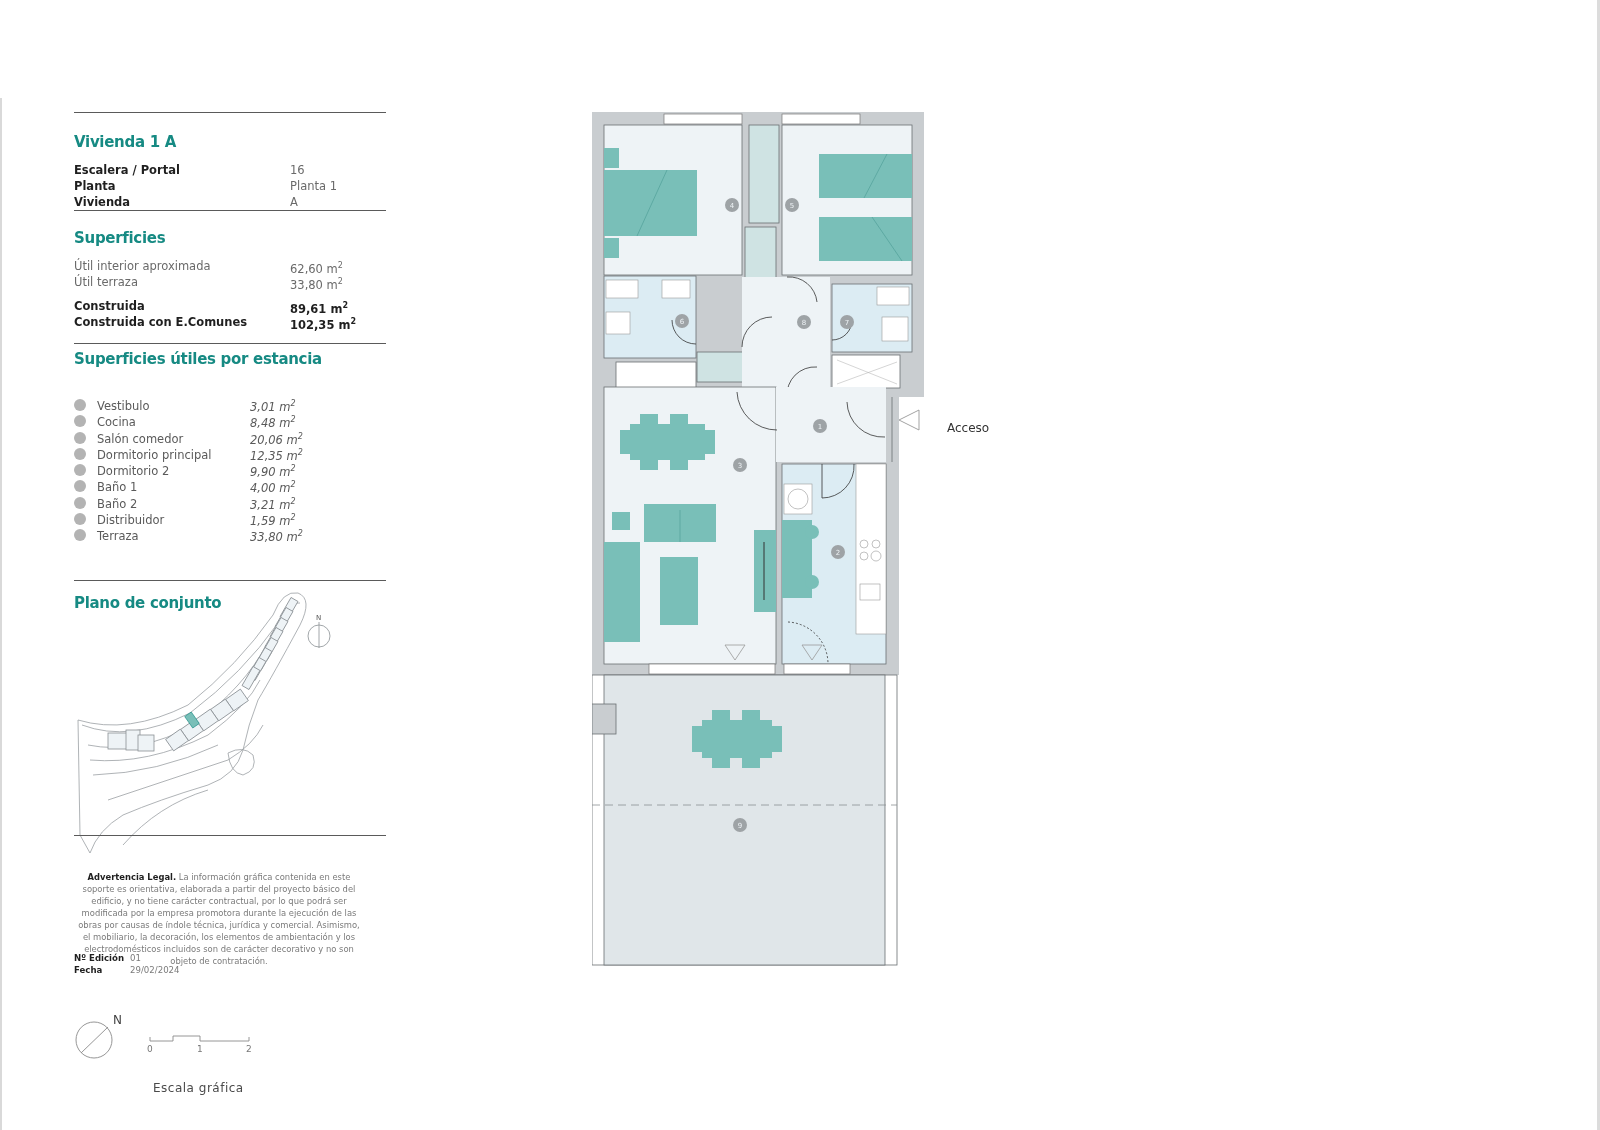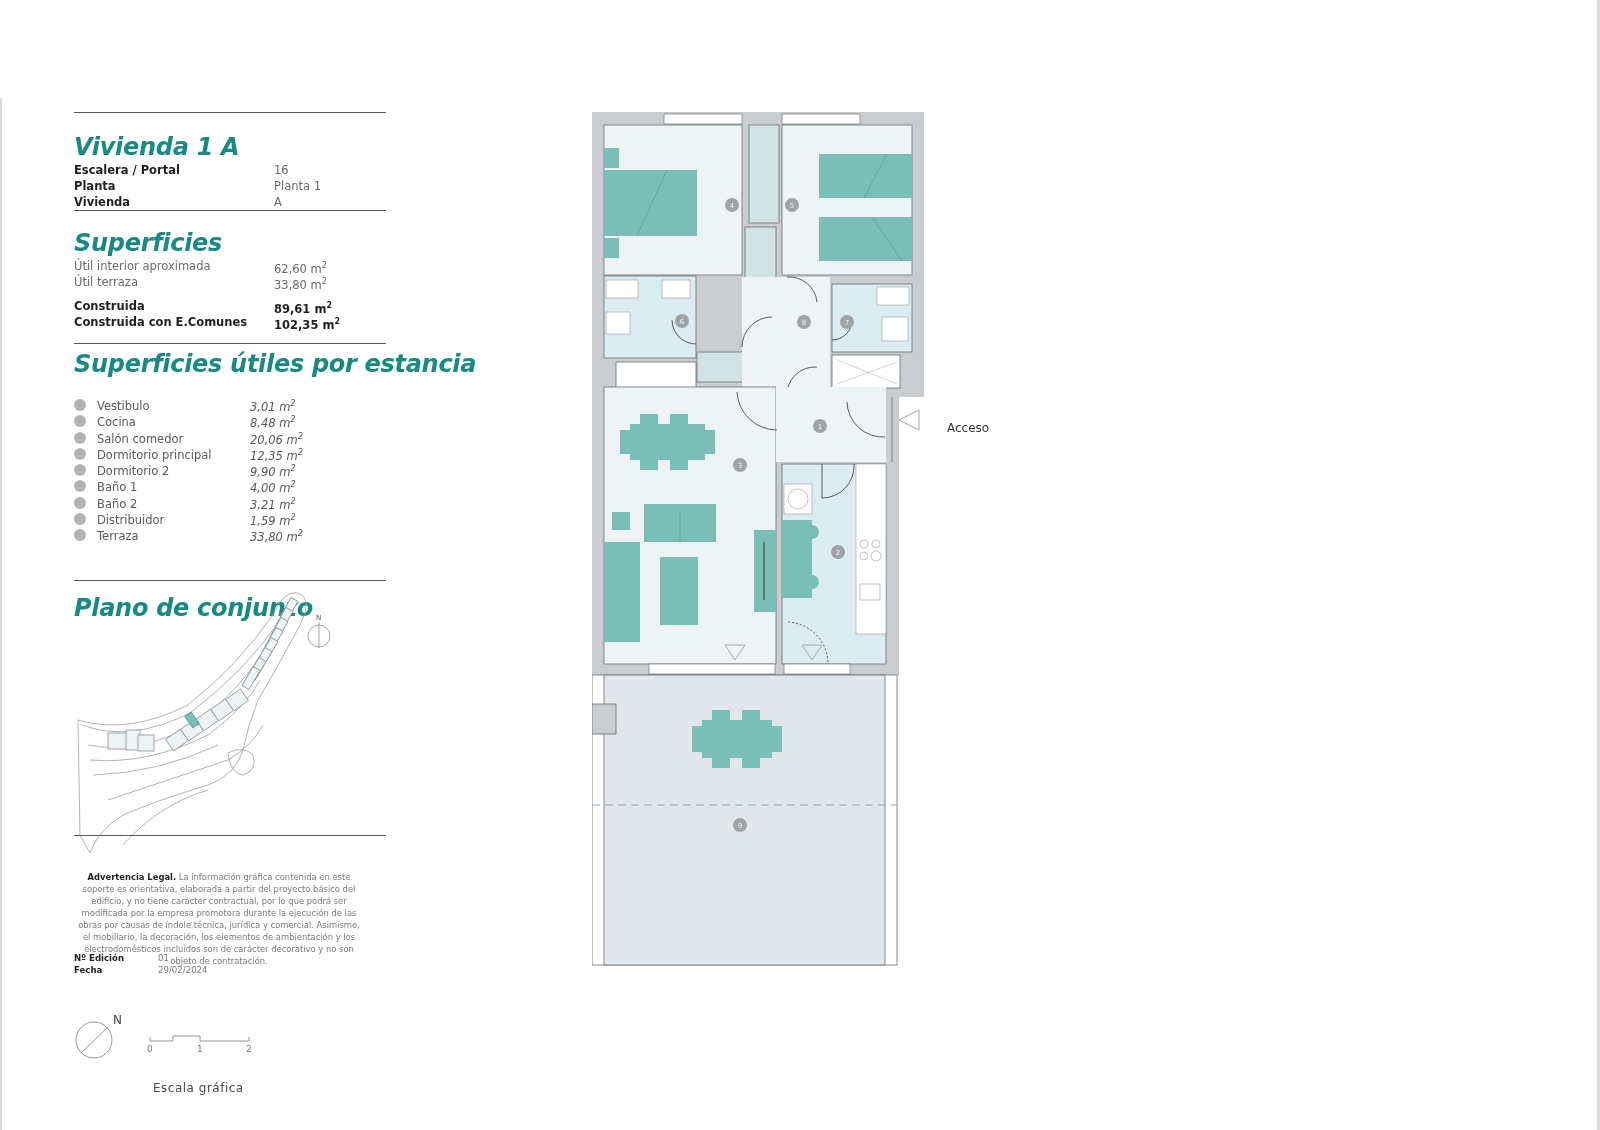--- a/index.html
+++ b/index.html
@@ -5,40 +5,40 @@
   html, body { margin: 0; padding: 0; }
   body {
     width: 1600px; height: 1130px; background: #ffffff; position: relative; overflow: hidden;
     font-family: "DejaVu Sans", "Liberation Sans", sans-serif; color: #1f1f1f;
   }
   .page-edge-left { position: absolute; left: 0; top: 98px; width: 2px; height: 1032px; background: #d9d9d9; }
   .page-edge-right { position: absolute; right: 0; top: 0; width: 3px; height: 1130px; background: #dcdcdc; }
 
   .sidebar { position: absolute; left: 74px; top: 0; width: 312px; }
   .rule { position: absolute; left: 0; width: 312px; height: 1px; background: #5a5a5a; }
-  .h-title { position: absolute; left: 0; color: #168a83; font-weight: bold; font-size: 24px; letter-spacing: -0.3px; white-space: nowrap; font-style: italic; }
+  .h-title { position: absolute; left: 0; color: #168a83; font-weight: bold; font-size: 15px; letter-spacing: -0.3px; white-space: nowrap; }
   .kv { position: absolute; left: 0; width: 312px; font-size: 11.5px; line-height: 16px; }
-  .kv .row { display: flex; height: 16px; }
+  .kv .row { display: flex; height: 16px; gap: 16px; }
   .kv .k { width: 176px; white-space: nowrap; }
   .kv .v { white-space: nowrap; color: #6a6a6a; margin-left: 24px; }
   .kv.bold .k { font-weight: bold; color: #1f1f1f; }
   .kv.bold .v { font-weight: bold; color: #1f1f1f; }
   .kv .k.light { color: #6a6a6a; }
   .sup { font-size: 8px; vertical-align: 5px; }
 
   .rooms { position: absolute; left: 0; top: 399px; width: 312px; font-size: 11.5px; }
   .rooms .row { display: flex; align-items: flex-start; height: 16.3px; }
   .rooms .dot { width: 12px; height: 12px; border-radius: 50%; background: #b3b3b3; margin-right: 11px; flex: none; }
   .rooms .k { width: 153px; color: #5a5a5a; white-space: nowrap; }
   .rooms .v { color: #5a5a5a; white-space: nowrap; font-style: italic; }
 
   .legal { position: absolute; left: 0; top: 871px; width: 290px; font-size: 8.4px; line-height: 12px; color: #7a7a7a; text-align: center; }
   .legal b { color: #1f1f1f; }
   .meta { position: absolute; left: 0; top: 970px; font-size: 8.6px; line-height: 12px; }
-  .meta .row { display: flex; gap: 28px; }
+  .meta .row { display: flex; }
   .meta .k { width: 56px; font-weight: bold; color: #1f1f1f; }
   .meta .v { color: #7a7a7a; }
 
   .scale-label { position: absolute; left: 153px; top: 1081px; font-size: 12px; color: #4a4a4a; letter-spacing: 0.5px; }
   .acceso { position: absolute; left: 947px; top: 421px; font-size: 12px; color: #333; }
 </style>
 </head>
 <body>
 
 <div class="page-edge-left"></div>

